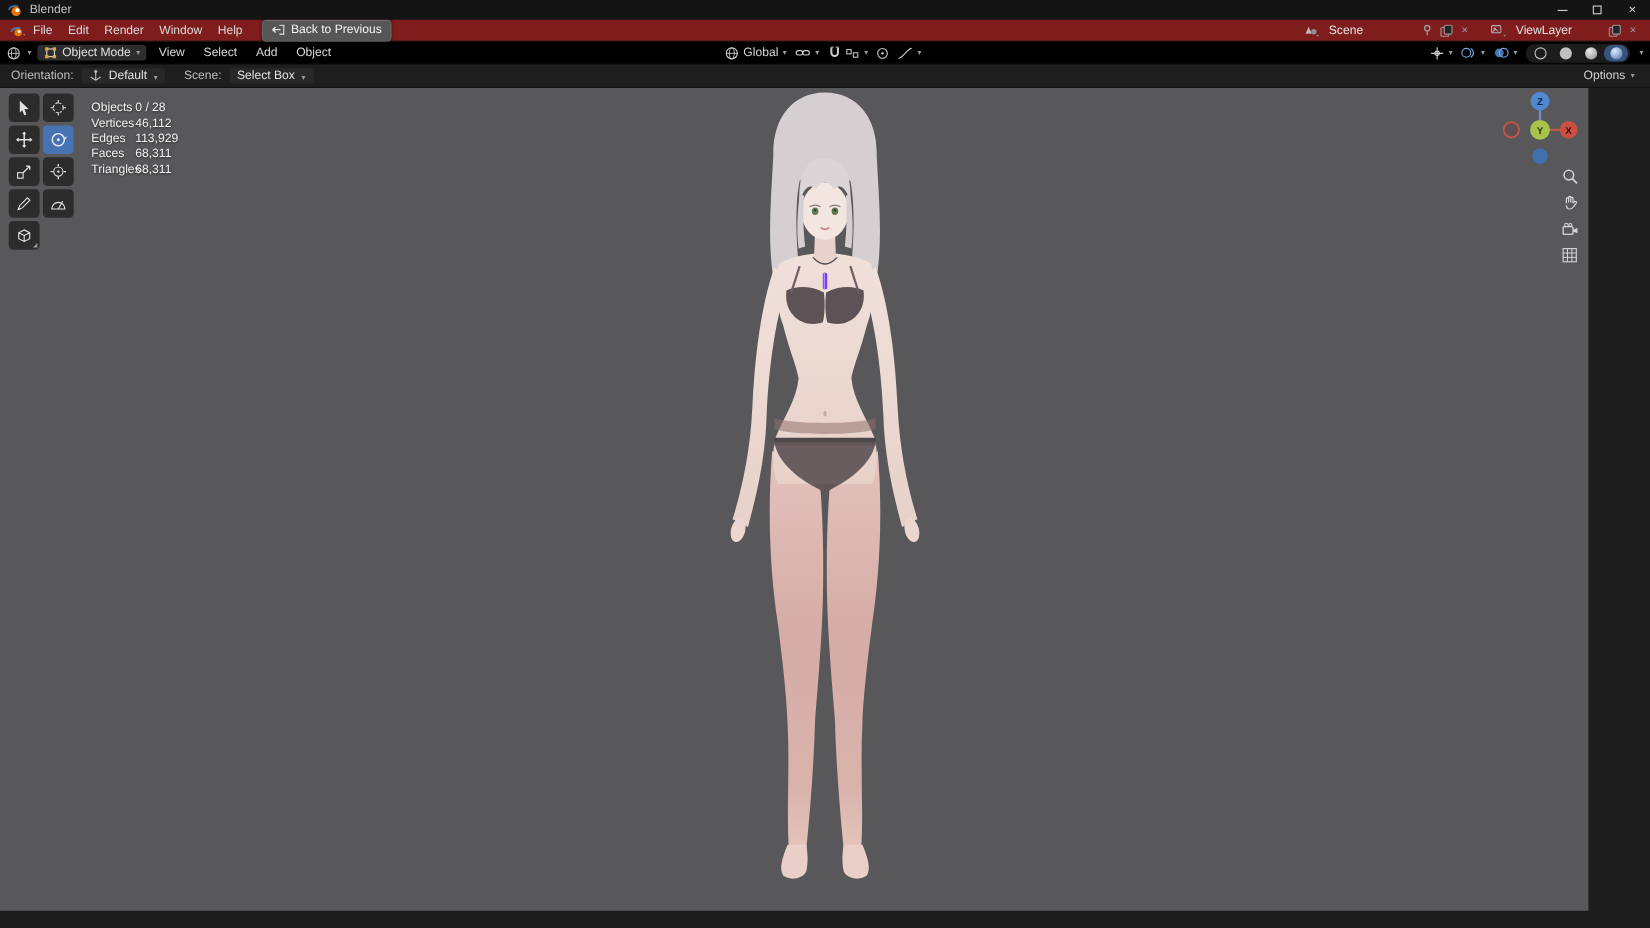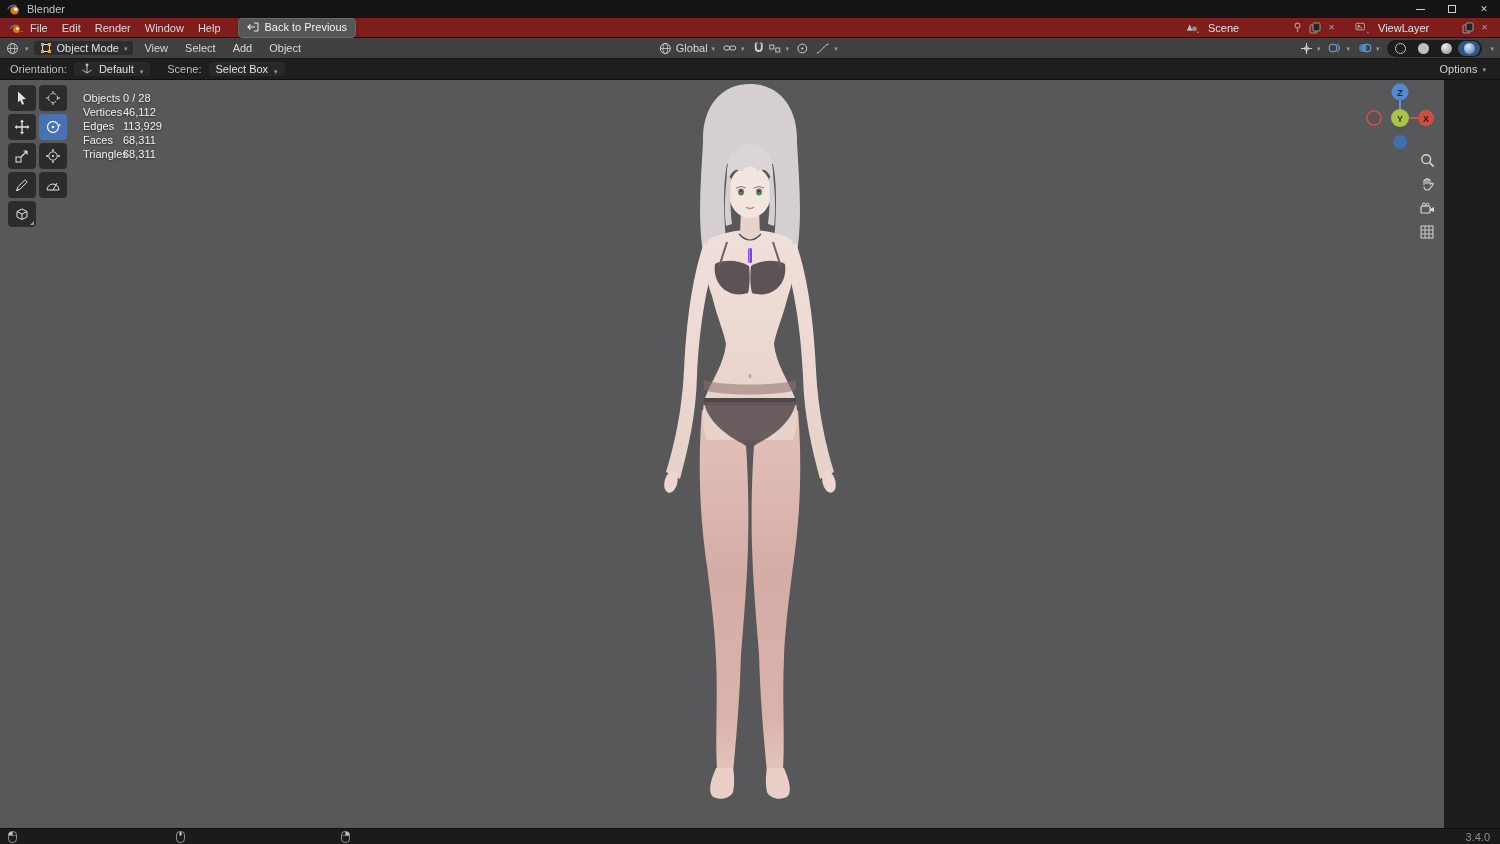--- a/index.html
+++ b/index.html
@@ -19,21 +19,21 @@
   
   .menubar { position:absolute; top:18px; left:0; right:0; height:20px; background:#7f1d1d; border-bottom:1px solid #131313; display:flex; align-items:center; padding:0 8px; }
   .menu-item { padding:2px 7px; border-radius:3px; color:#dadada; }
   .back-btn { margin-left:10px; display:flex; align-items:center; gap:5px; background:#565656; border:1px solid #6a6a6a; border-radius:4px; padding:1px 8px 2px 6px; color:#f2f2f2; box-shadow:0 1px 2px rgba(0,0,0,.5); }
   .id-block { display:flex; align-items:center; gap:2px; margin-left:16px; }
   .id-name { color:#e3e3e3; padding:0 6px; min-width:86px; }
   .mini-ic { display:inline-flex; align-items:center; justify-content:center; width:15px; height:15px; color:#9f9f9f; }
   .chev { font-size:7px; color:#9a9a9a; line-height:1; }
 
   
-  .vheader { position:absolute; top:38px; left:0; right:0; height:21px; background:#404040; border-bottom:1px solid #161616; display:flex; align-items:center; padding:0 6px; gap:5px; }
+  .vheader { position:absolute; top:38px; left:0; right:0; height:21px; background:#000000; border-bottom:1px solid #161616; display:flex; align-items:center; padding:0 6px; gap:5px; }
   .dropdown { display:flex; align-items:center; gap:5px; background:#2d2d2d; border-radius:3px; padding:1px 6px; color:#e0e0e0; }
   .hmenu { padding:2px 6px; color:#d8d8d8; }
   .center-cluster { position:absolute; left:50%; transform:translateX(-51%); display:flex; align-items:center; gap:8px; }
   .hgroup { display:flex; align-items:center; gap:4px; }
   .right-cluster { margin-left:auto; display:flex; align-items:center; gap:8px; }
   .shade-pill { display:flex; align-items:center; background:#1c1c1c; border-radius:9px; padding:1px 2px; gap:1px; }
   .shade-btn { width:22px; height:15px; border-radius:8px; display:flex; align-items:center; justify-content:center; }
   .shade-btn.active { background:#35547e; }
   .sph { width:11px; height:11px; border-radius:50%; }
   .sph.wire { border:1px solid #c2c2c2; background:transparent; }
@@ -466,37 +466,14 @@
       </div>
       <div class="side-btn">
         <svg width="14" height="14" viewBox="0 0 14 14">
             <rect x="1" y="1" width="12" height="12" fill="none" stroke="#d6d6d6"></rect>
             <path d="M5 1 V13 M9 1 V13 M1 5 H13 M1 9 H13" stroke="#d6d6d6" stroke-width=".9"></path>
           </svg>
       </div>
     </div>
   </div>
 
-  <div class="statusbar">
-    <span class="hint" style="left:8px;">
-      <svg width="9" height="12" viewBox="0 0 9 12">
-          <rect x="0.5" y="0.5" width="8" height="11" rx="3.6" fill="none" stroke="#8f8f8f"></rect>
-          <path d="M0.8 2.6 Q1.2 0.9 4.5 0.8 V4.6 H0.8 Z" fill="#c6c6c6"></path>
-          <path d="M4.5 0.8 V4.6 M0.8 4.6 H8.2" stroke="#8f8f8f" stroke-width=".7"></path>
-        </svg>
-    </span>
-    <span class="hint" style="left:176px;">
-      <svg width="9" height="12" viewBox="0 0 9 12">
-          <rect x="0.5" y="0.5" width="8" height="11" rx="3.6" fill="none" stroke="#8f8f8f"></rect>
-          <rect x="3.4" y="1" width="2.2" height="3.8" rx="1" fill="#c6c6c6"></rect>
-        </svg>
-    </span>
-    <span class="hint" style="left:341px;">
-      <svg width="9" height="12" viewBox="0 0 9 12">
-          <rect x="0.5" y="0.5" width="8" height="11" rx="3.6" fill="none" stroke="#8f8f8f"></rect>
-          <path d="M8.2 2.6 Q7.8 0.9 4.5 0.8 V4.6 H8.2 Z" fill="#c6c6c6"></path>
-          <path d="M4.5 0.8 V4.6 M0.8 4.6 H8.2" stroke="#8f8f8f" stroke-width=".7"></path>
-        </svg>
-    </span>
-    <span class="version">3.4.0</span>
-  </div>
 
 </div>
 
 </body></html>

